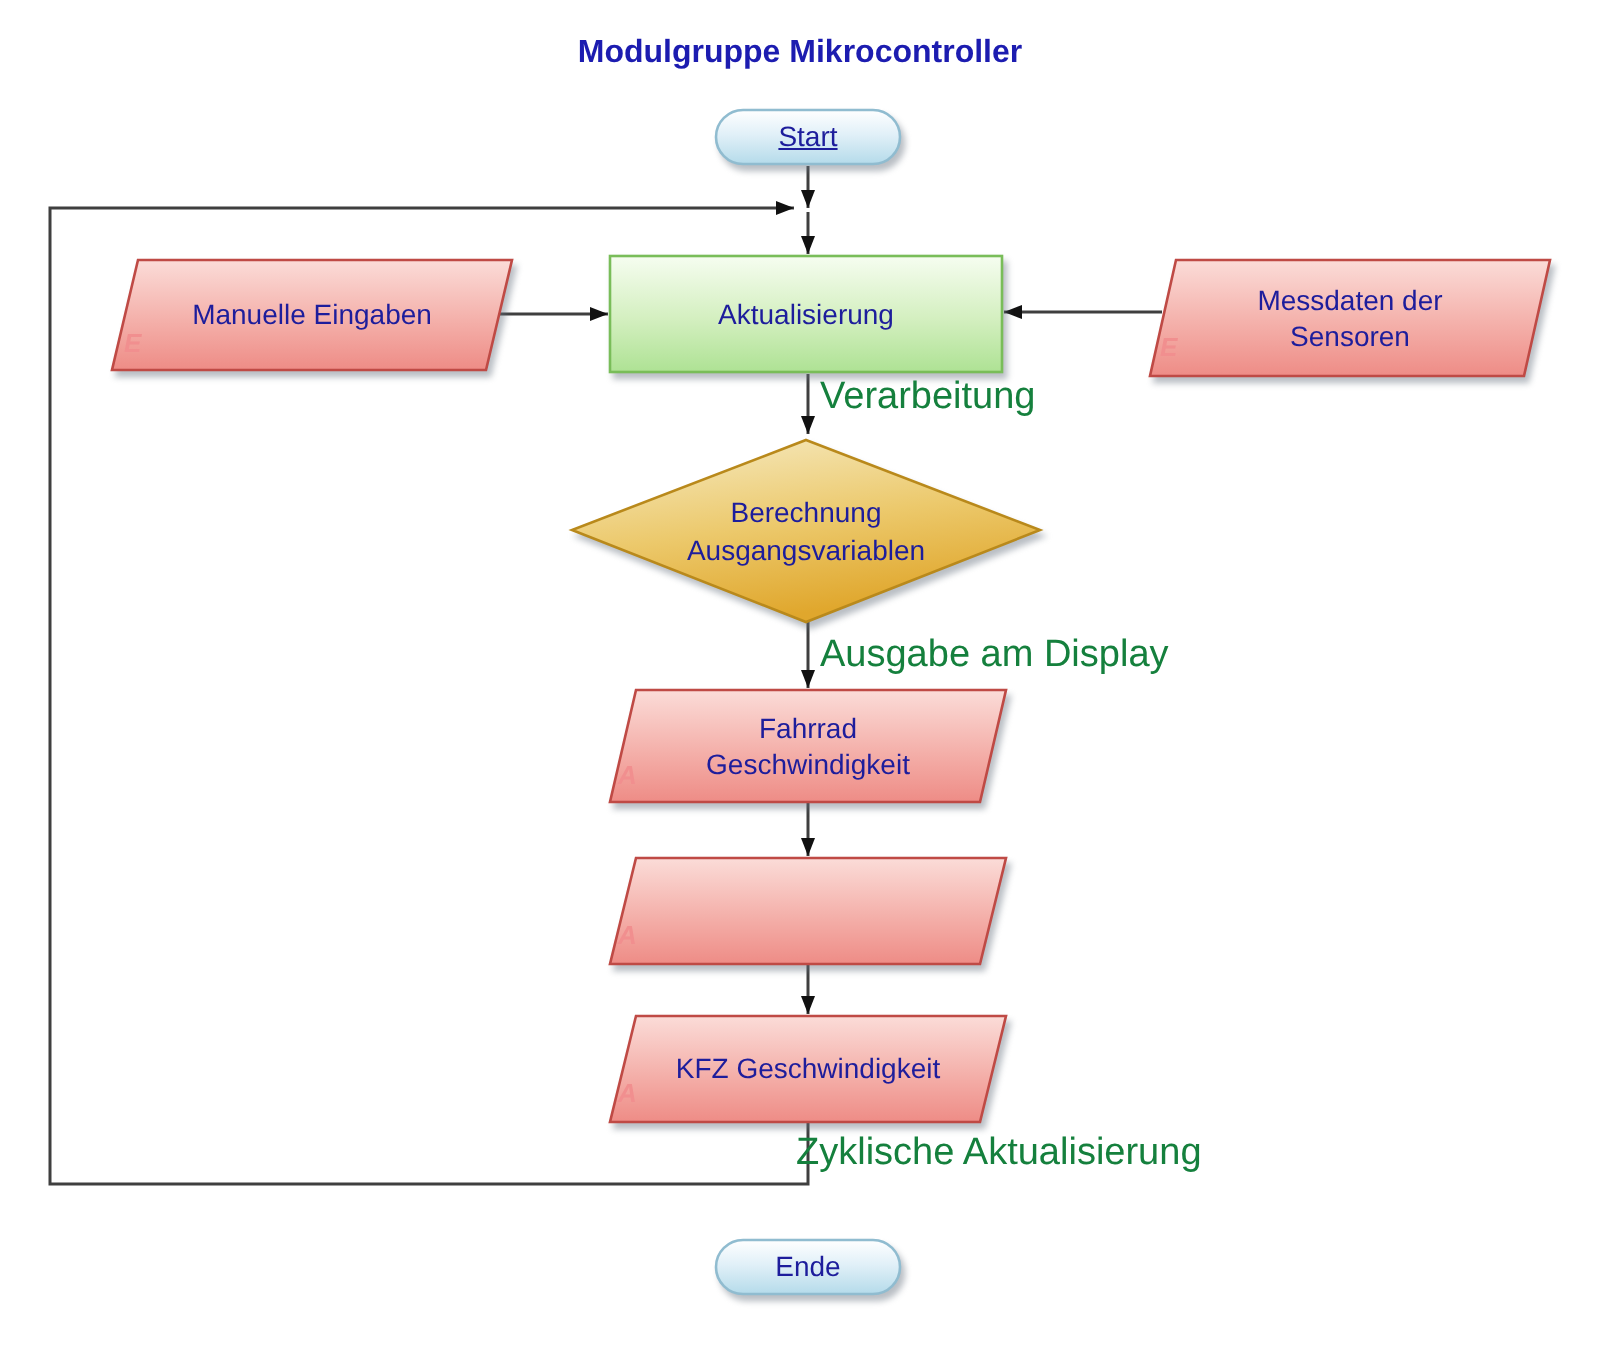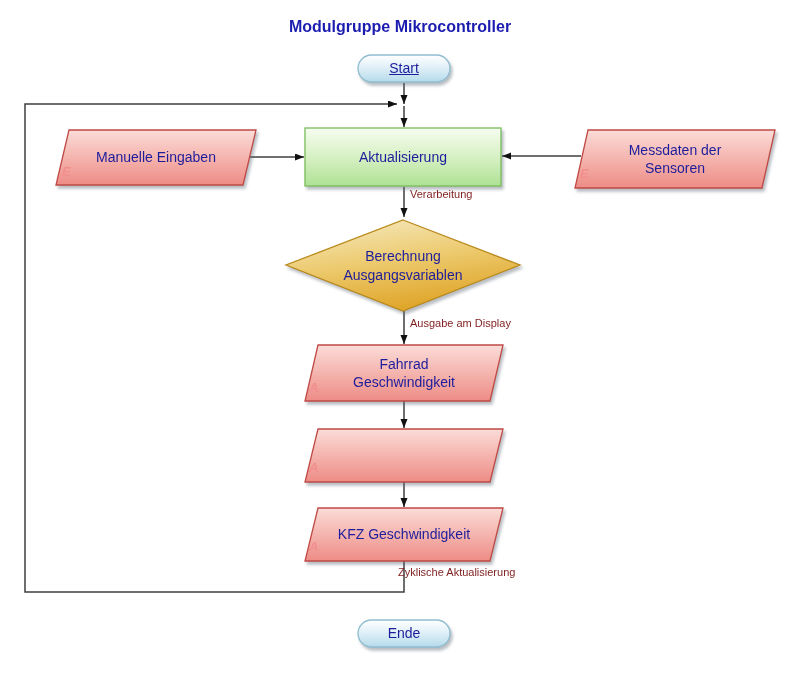--- a/index.html
+++ b/index.html
@@ -27,22 +27,22 @@
   .page-title {
     position: absolute;
     left: 0; top: 18px; width: 800px;
     text-align: center;
     font-size: 16px;
     font-weight: bold;
     color: #1c1cb0;
   }
   .edge-lbl {
     position: absolute;
-    color: #7f1d1d;
-    font-size: 11px;
+    color: #15803d;
+    font-size: 19px;
     white-space: nowrap;
   }
   .marker-lbl {
     position: absolute;
     color: #f18f8f;
     font-size: 13px;
     font-style: italic;
     font-weight: bold;
   }
 </style>

